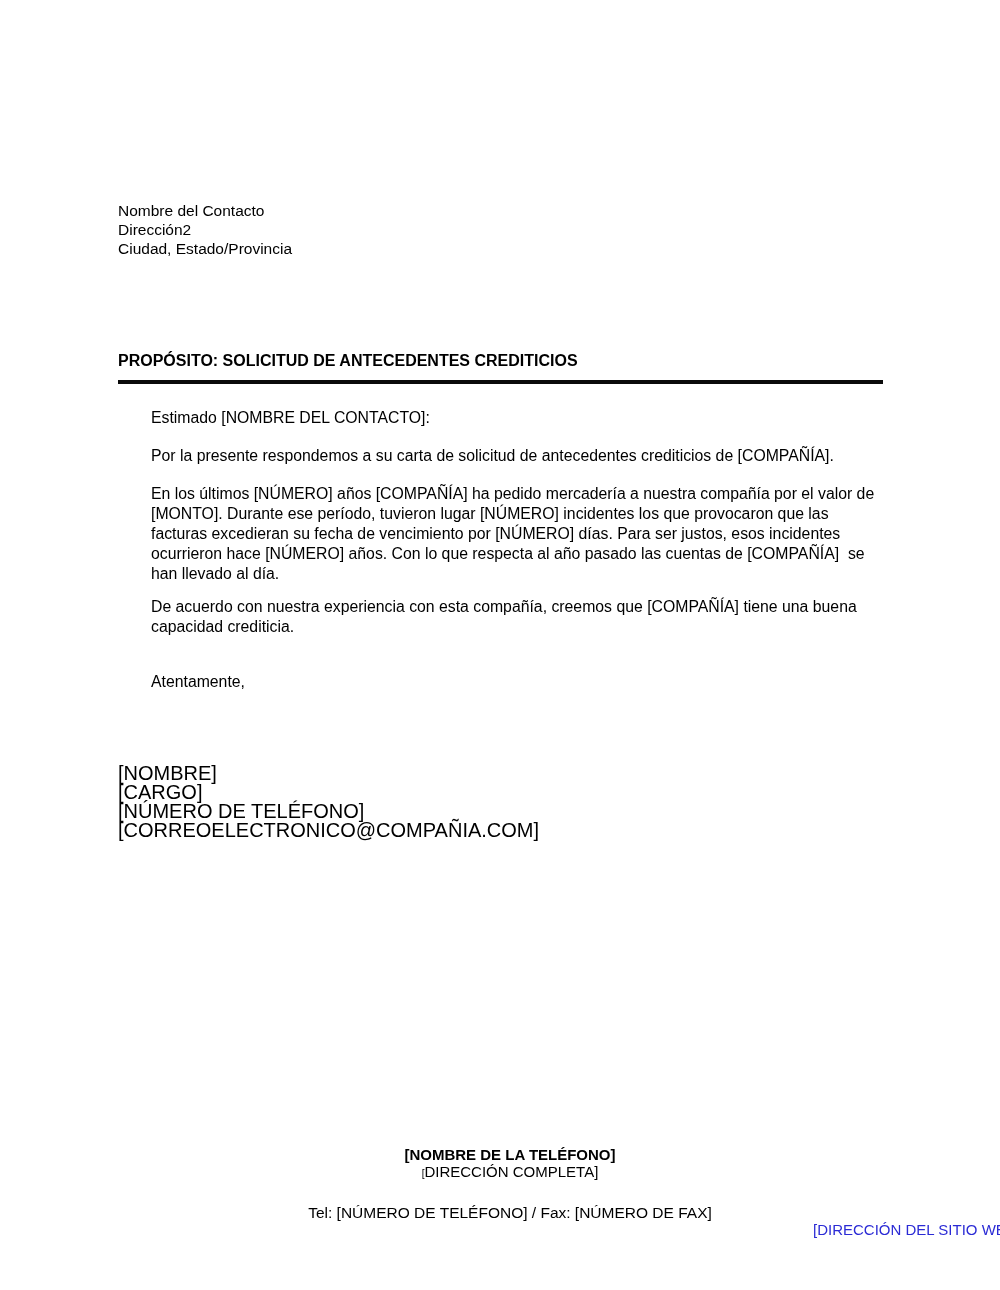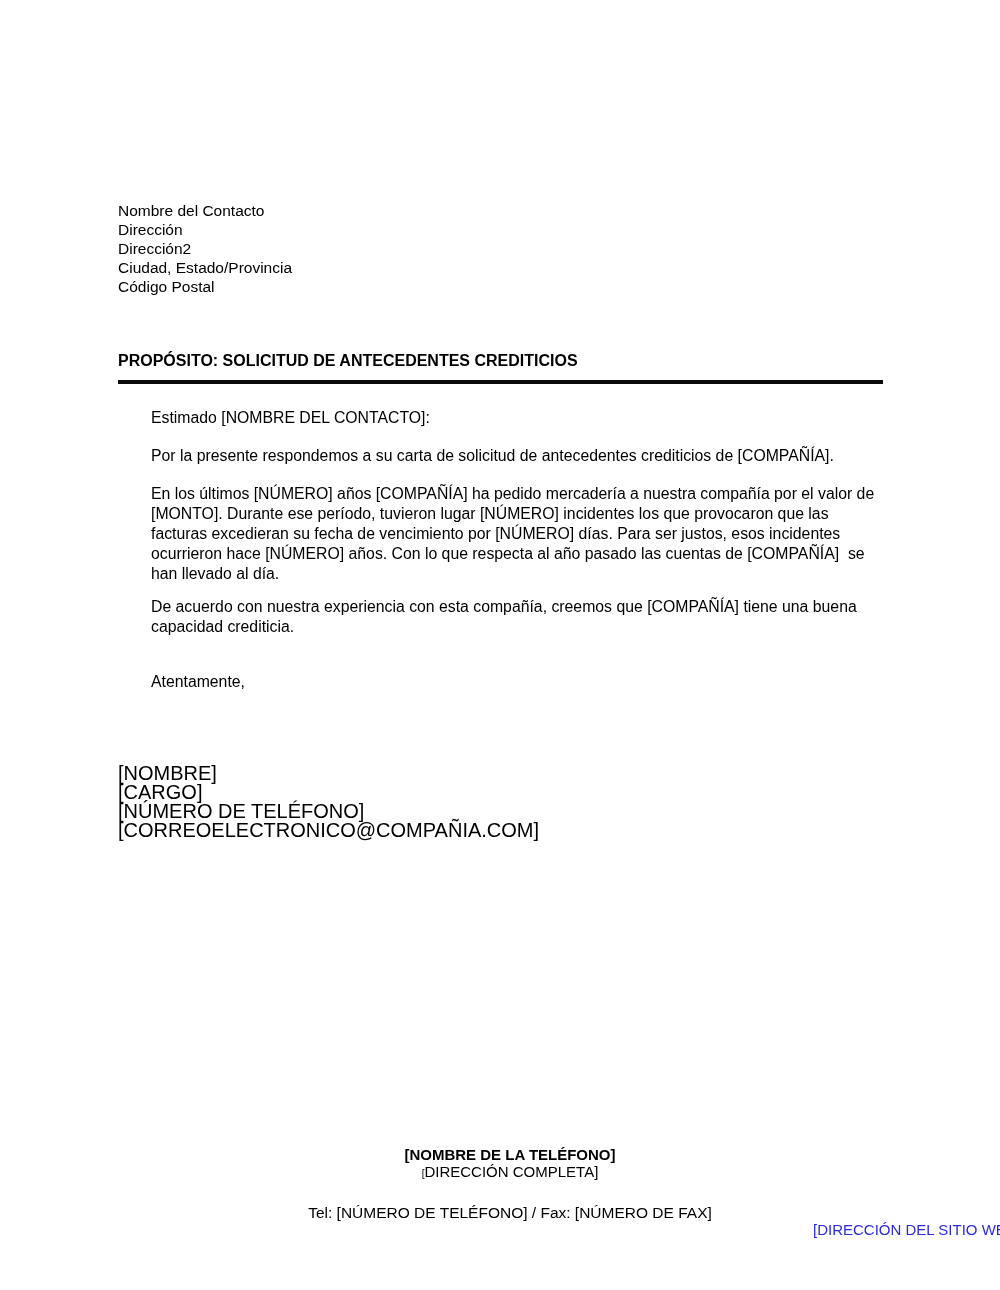--- a/index.html
+++ b/index.html
@@ -69,24 +69,22 @@
   }
 </style>
 </head>
 <body>
 
 <div class="page">
   <div class="content">
 
     <div class="block recipient">
       <div>Nombre del Contacto</div>
-      <div>Dirección</div>
       <div>Dirección2</div>
       <div>Ciudad, Estado/Provincia</div>
-      <div>Código Postal</div>
     </div>
 
     <div class="block subject-title">PROPÓSITO: SOLICITUD DE ANTECEDENTES CREDITICIOS</div>
     <div class="block subject-divider"></div>
 
     <div class="block para salutation">Estimado [NOMBRE DEL CONTACTO]:</div>
     <div class="block para para-1">Por la presente respondemos a su carta de solicitud de antecedentes crediticios de [COMPAÑÍA].</div>
     <div class="block para para-2">En los últimos [NÚMERO] años [COMPAÑÍA] ha pedido mercadería a nuestra compañía por el valor de [MONTO]. Durante ese período, tuvieron lugar [NÚMERO] incidentes los que provocaron que las facturas excedieran su fecha de vencimiento por [NÚMERO] días. Para ser justos, esos incidentes ocurrieron hace [NÚMERO] años. Con lo que respecta al año pasado las cuentas de [COMPAÑÍA]  se han llevado al día.</div>
     <div class="block para para-3">De acuerdo con nuestra experiencia con esta compañía, creemos que [COMPAÑÍA] tiene una buena capacidad crediticia.</div>
     <div class="block para closing">Atentamente,</div>

